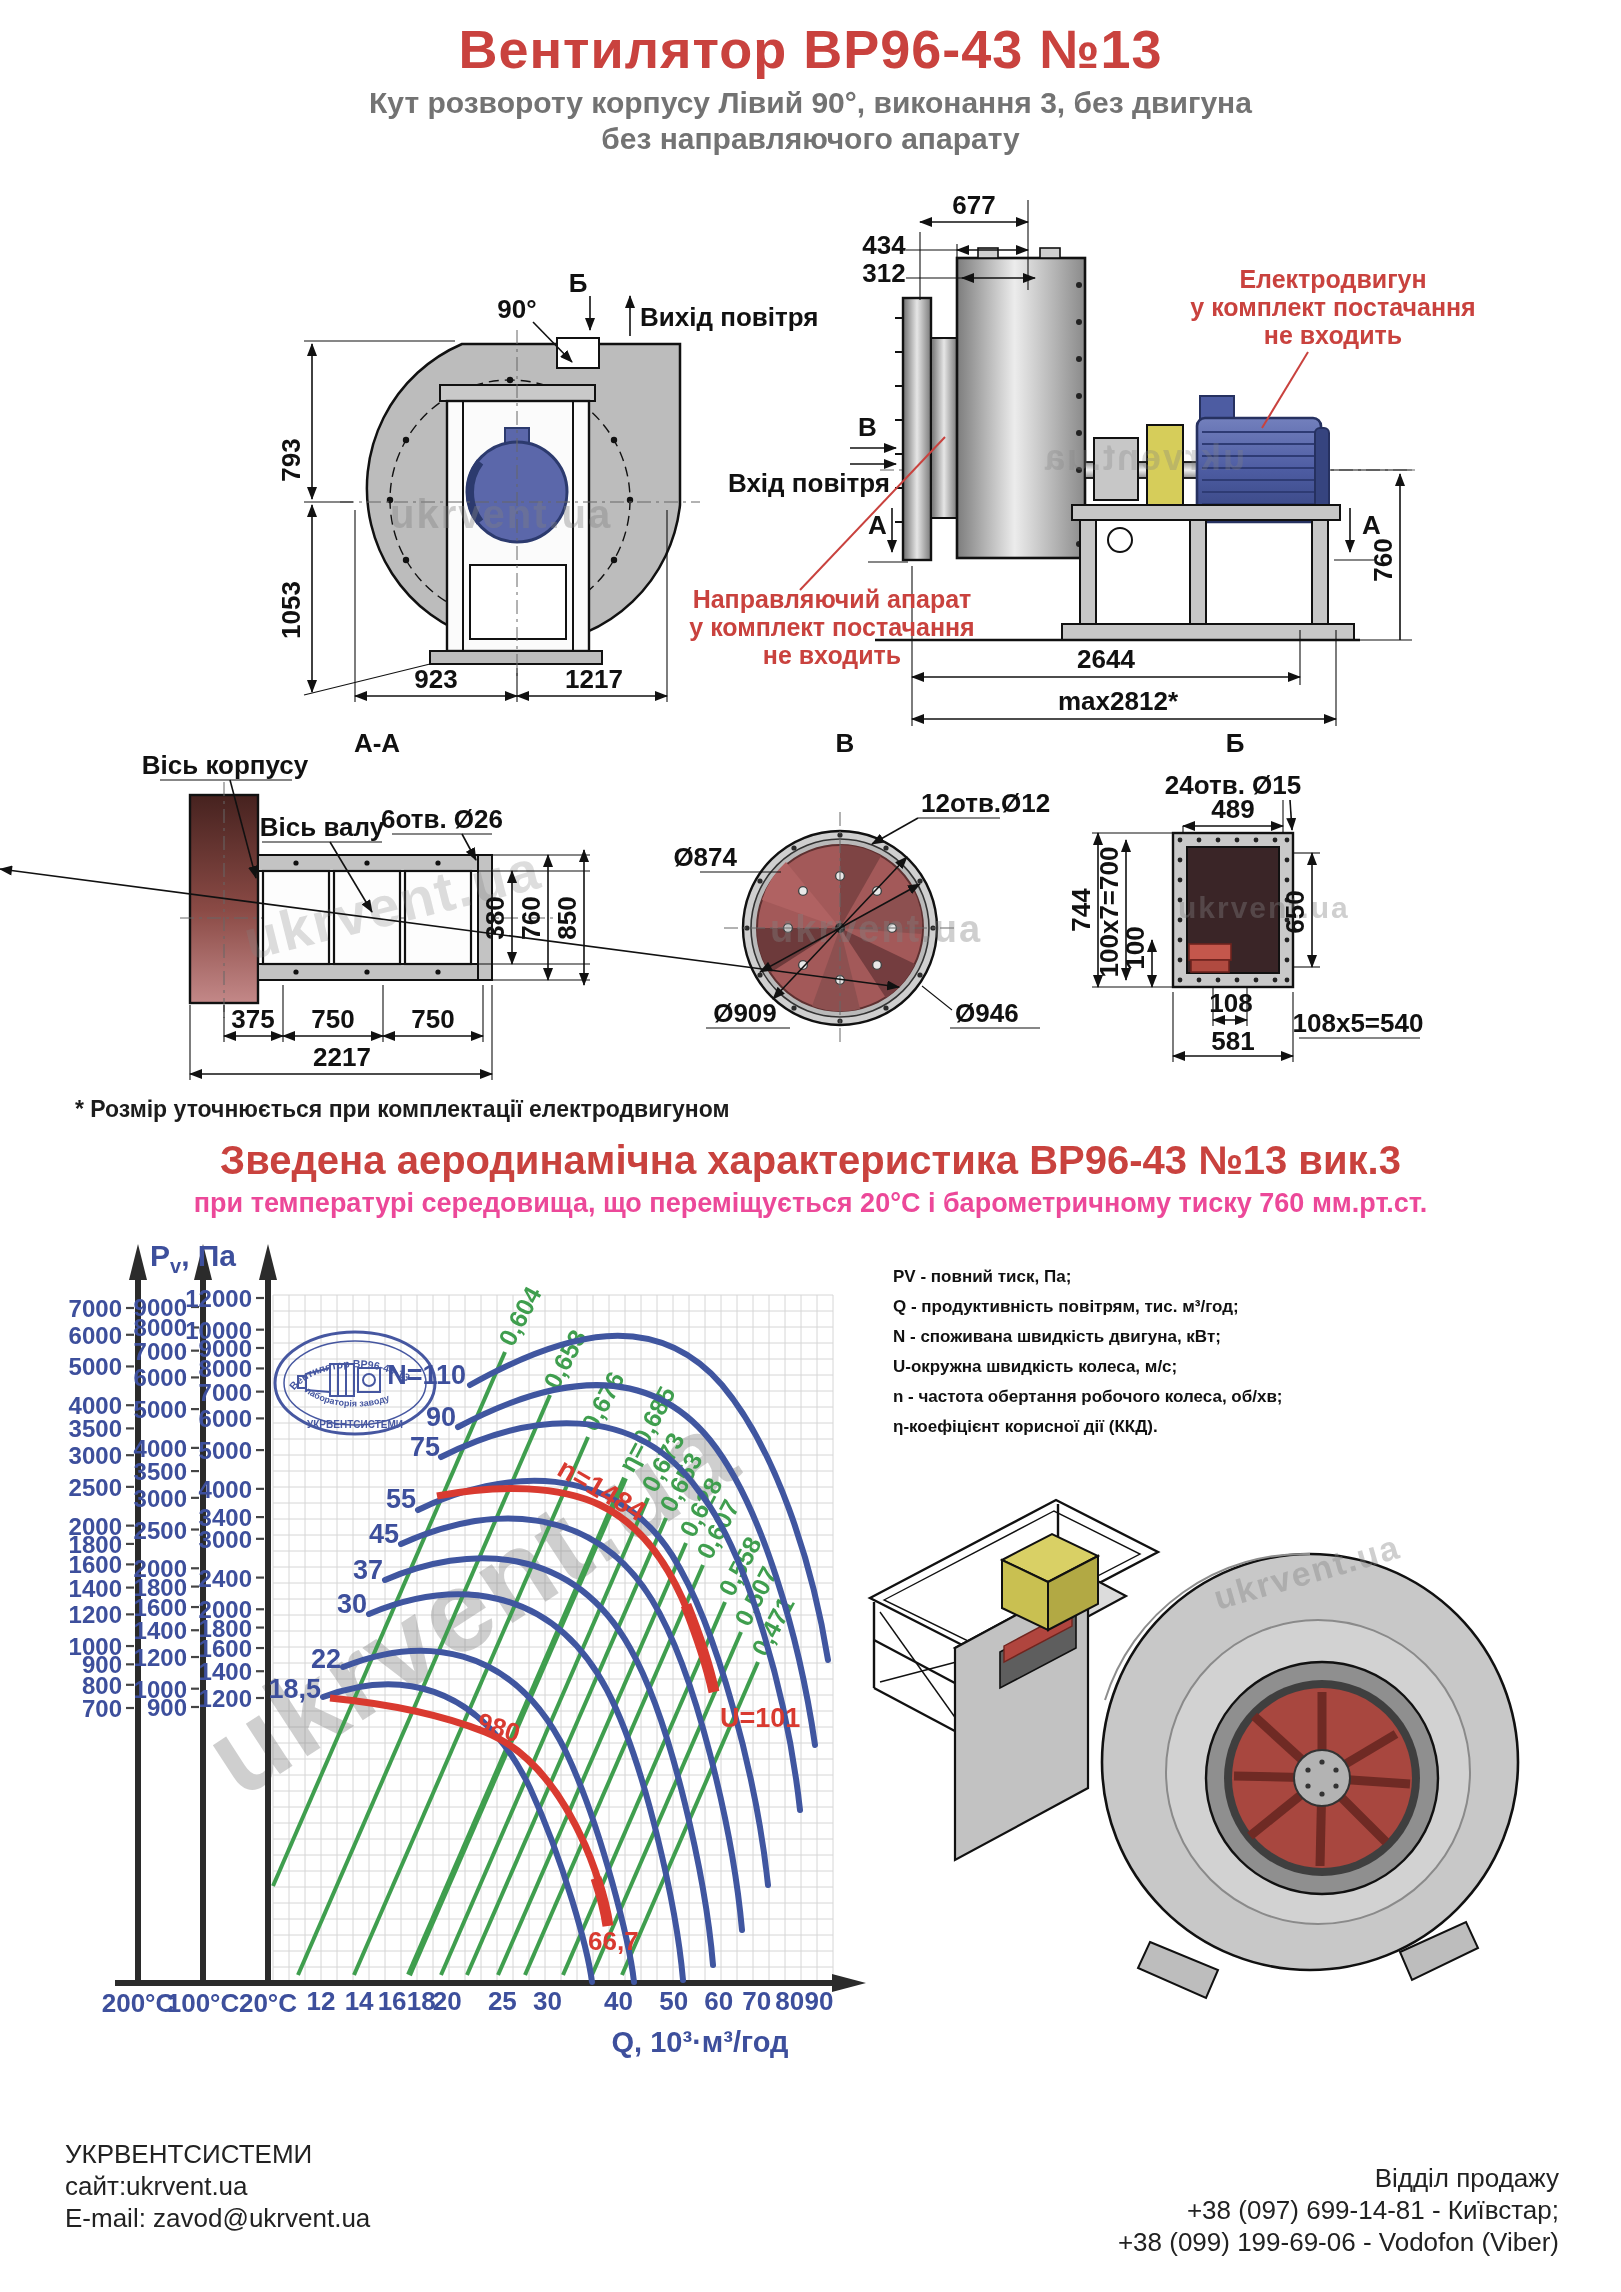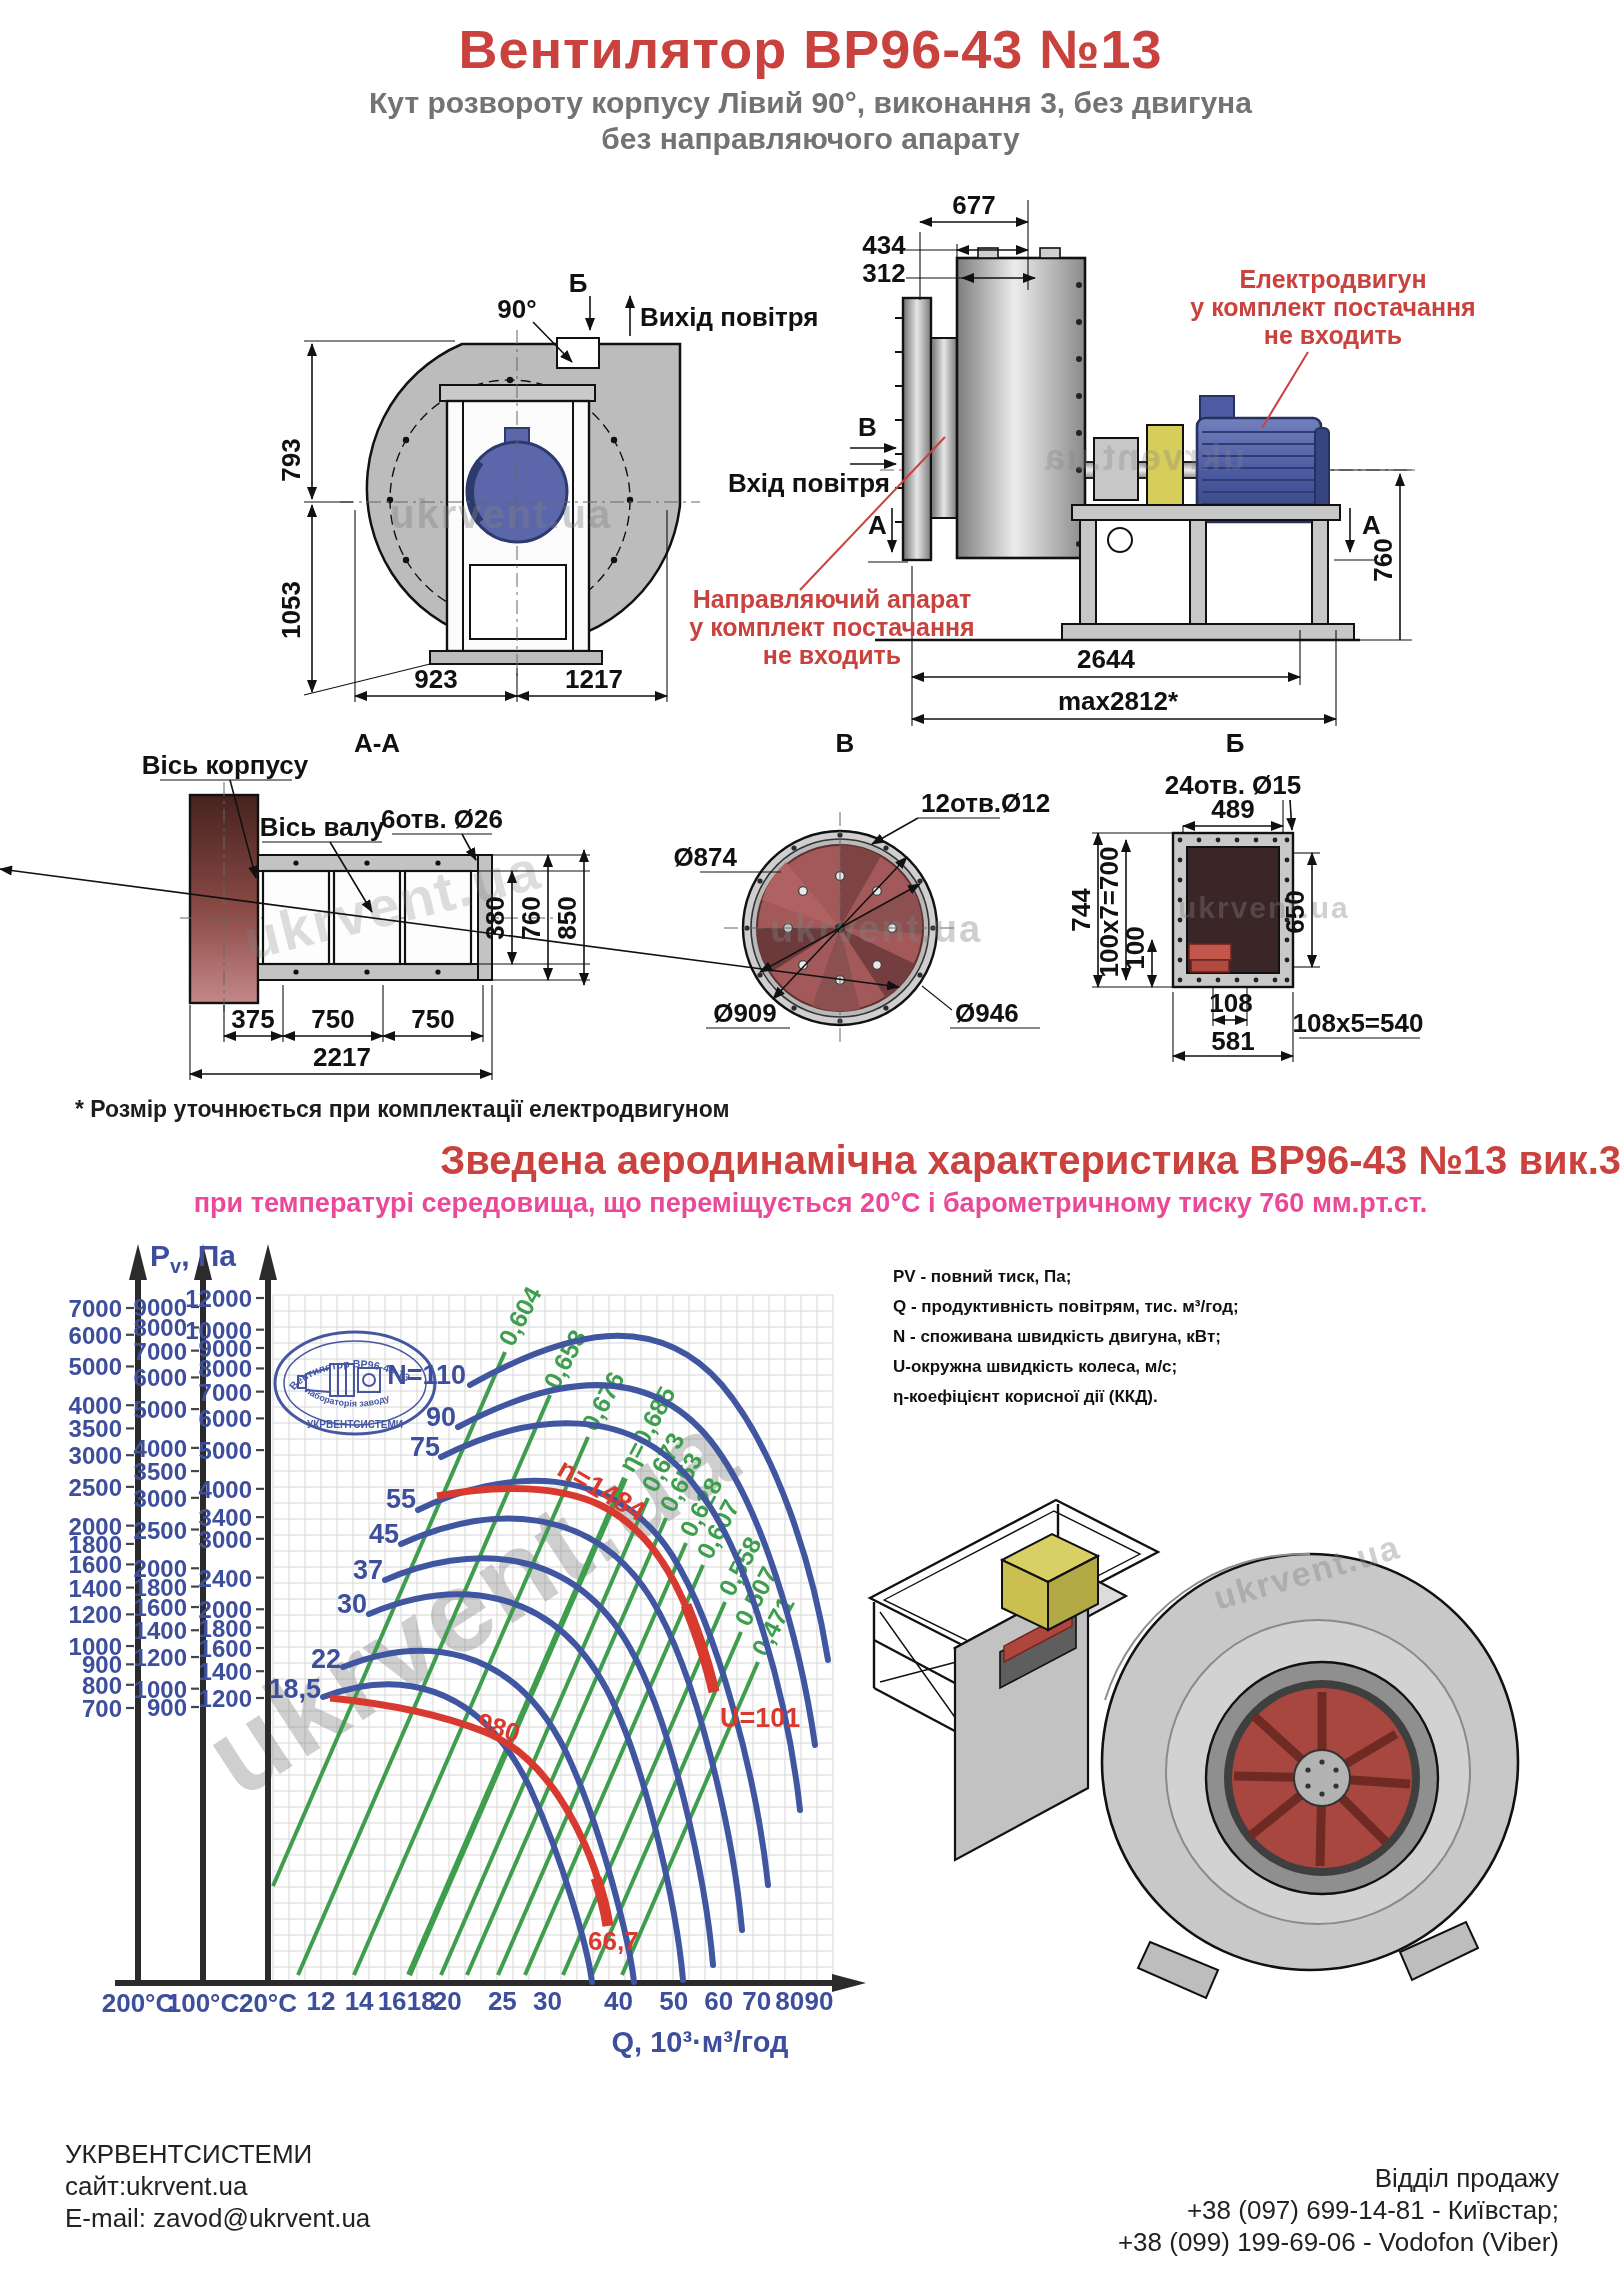--- a/index.html
+++ b/index.html
@@ -2,21 +2,21 @@
 <html><head>
 <meta charset="utf-8">
 <style>
   html,body{margin:0;padding:0;background:#ffffff;}
   body{width:1621px;height:2292px;position:relative;font-family:"Liberation Sans",sans-serif;overflow:hidden;}
   .abs{position:absolute;}
   .ctr{left:0;right:0;text-align:center;}
   .title{font-size:54px;font-weight:bold;color:#c9423e;letter-spacing:1px;}
   .subt{font-size:30px;font-weight:bold;color:#737373;}
   .footnote{font-size:23px;font-weight:bold;color:#1c1c1c;}
-  .redhead{font-size:40px;font-weight:bold;color:#c9423e;text-align:right;}
+  .redhead{font-size:40px;font-weight:bold;color:#c9423e;}
   .subhead{font-size:27px;font-weight:bold;color:#ec4899;}
   .legend{font-size:17px;font-weight:bold;color:#111;line-height:30px;white-space:nowrap;}
   .foot{font-size:26px;color:#222;line-height:32px;white-space:nowrap;}
   .foot-r{text-align:right;margin-top:32px;}
   svg text{font-family:"Liberation Sans",sans-serif;}
   .dimt{font-size:26px;font-weight:bold;fill:#111;}
   .dimline{stroke:#111;stroke-width:1.6;}
   .ext{stroke:#111;stroke-width:1.1;}
   .cl{stroke:#666;stroke-width:1;stroke-dasharray:14 5 3 5;}
   .redt{font-size:25px;font-weight:bold;fill:#c9423e;}
@@ -753,20 +753,21 @@
 
 <div class="abs footnote" style="left:75px;top:1096px">* Розмір уточнюється при комплектації електродвигуном</div>
 <div class="abs ctr redhead" style="top:1138px">Зведена аеродинамічна характеристика ВР96-43 №13 вик.3</div>
 <div class="abs ctr subhead" style="top:1188px">при температурі середовища, що переміщується 20°С і барометричному тиску 760 мм.рт.ст.</div>
 
 <div class="abs legend" style="left:893px;top:1262px">
   <div>PV - повний тиск, Па;</div>
   <div>Q - продуктивність повітрям, тис. м³/год;</div>
   <div>N - споживана швидкість двигуна, кВт;</div>
   <div>U-окружна швидкість колеса, м/с;</div>
+  <div>n - частота обертання робочого колеса, об/хв;</div>
   <div>η-коефіцієнт корисної дії (ККД).</div>
 </div>
 
 <div class="abs foot" style="left:65px;top:2138px">
   <div>УКРВЕНТСИСТЕМИ</div>
   <div>сайт:ukrvent.ua</div>
   <div>E-mail: zavod@ukrvent.ua</div>
 </div>
 <div class="abs foot foot-r" style="right:62px;top:2130px">
   <div>Відділ продажу</div>

